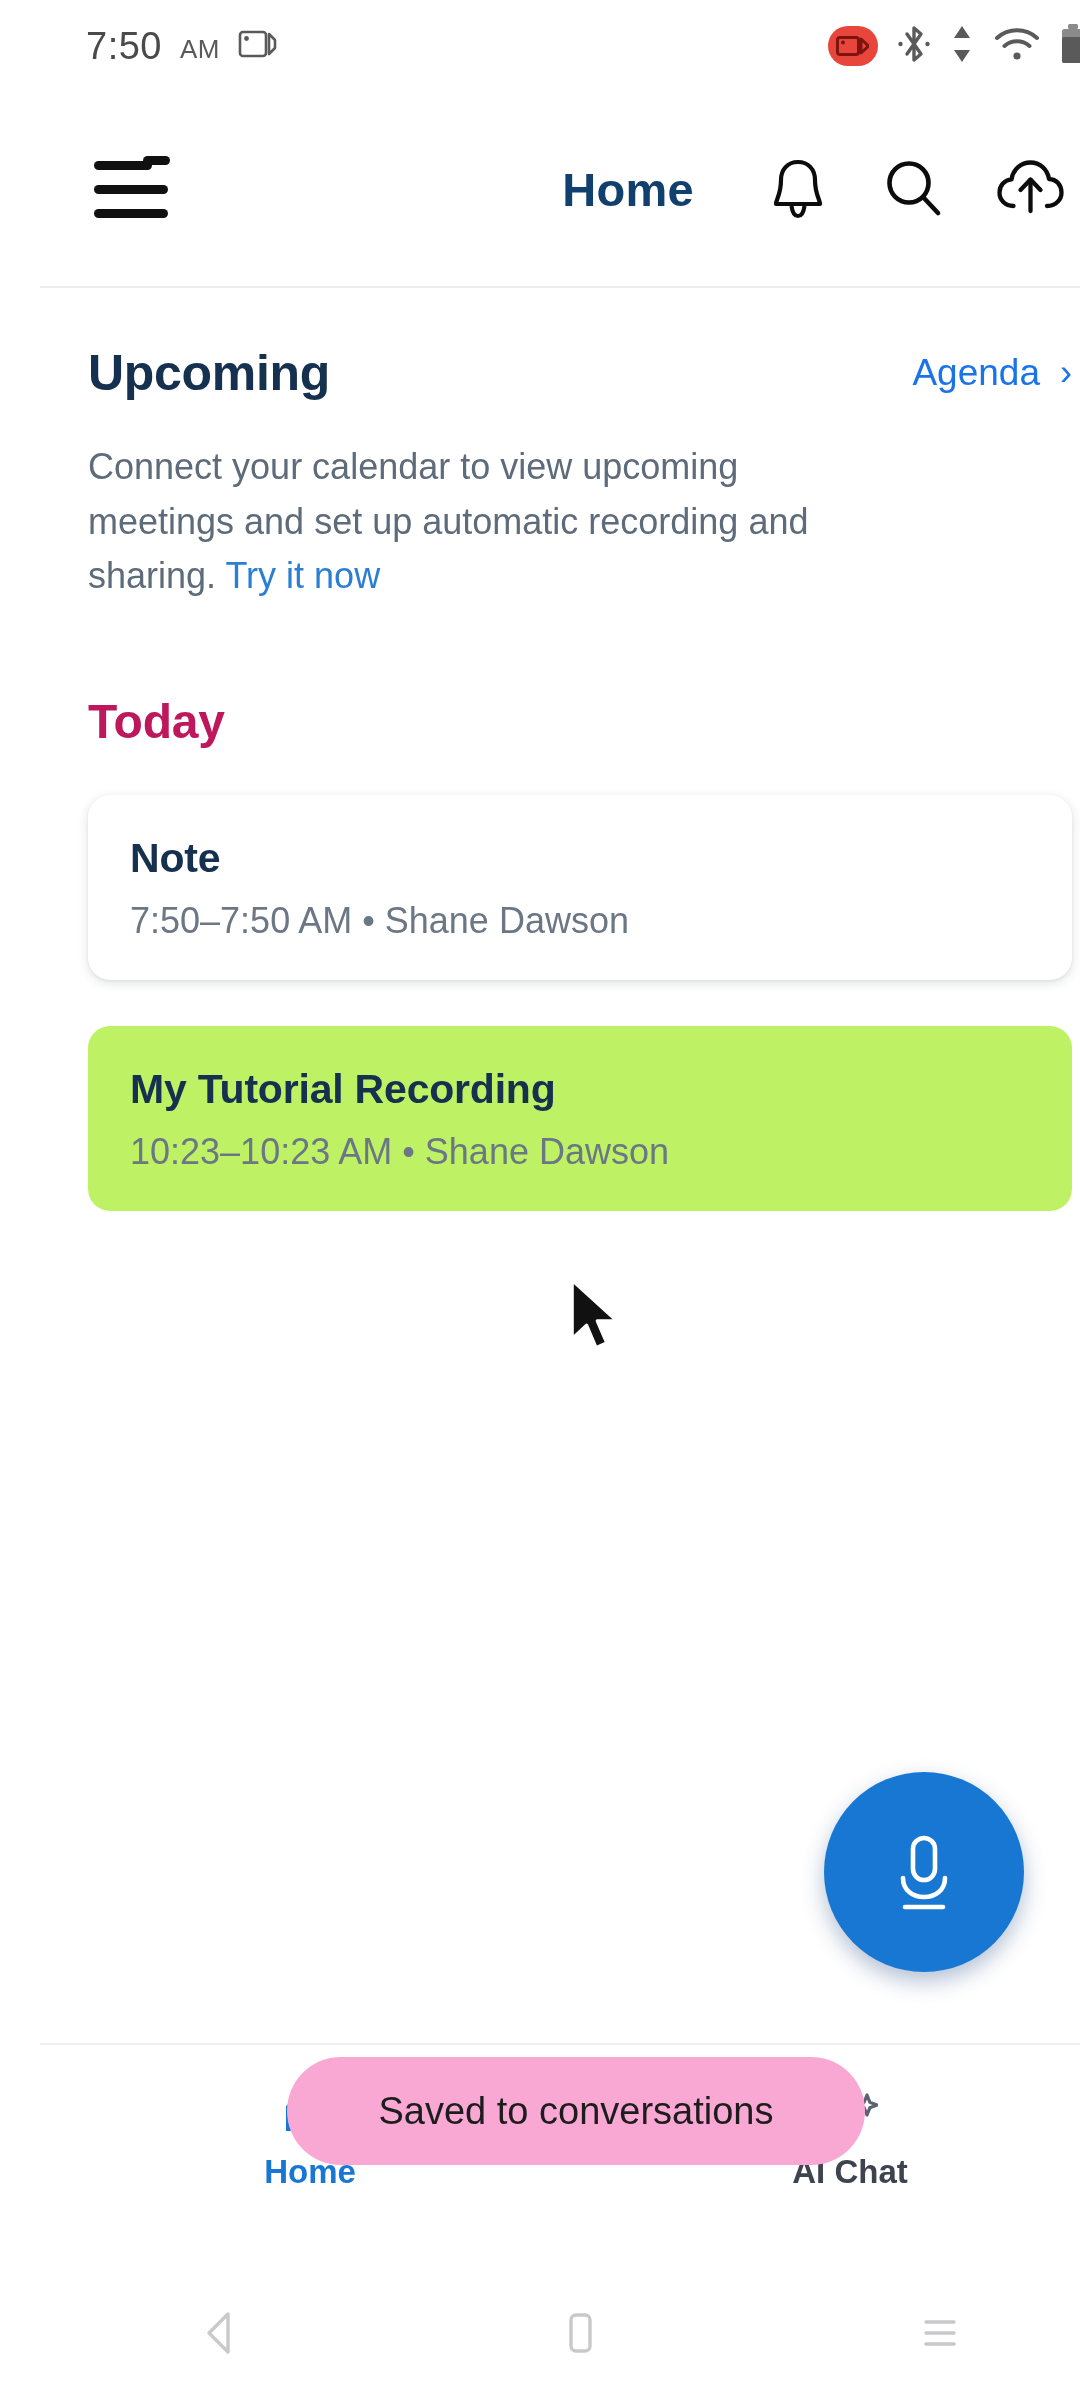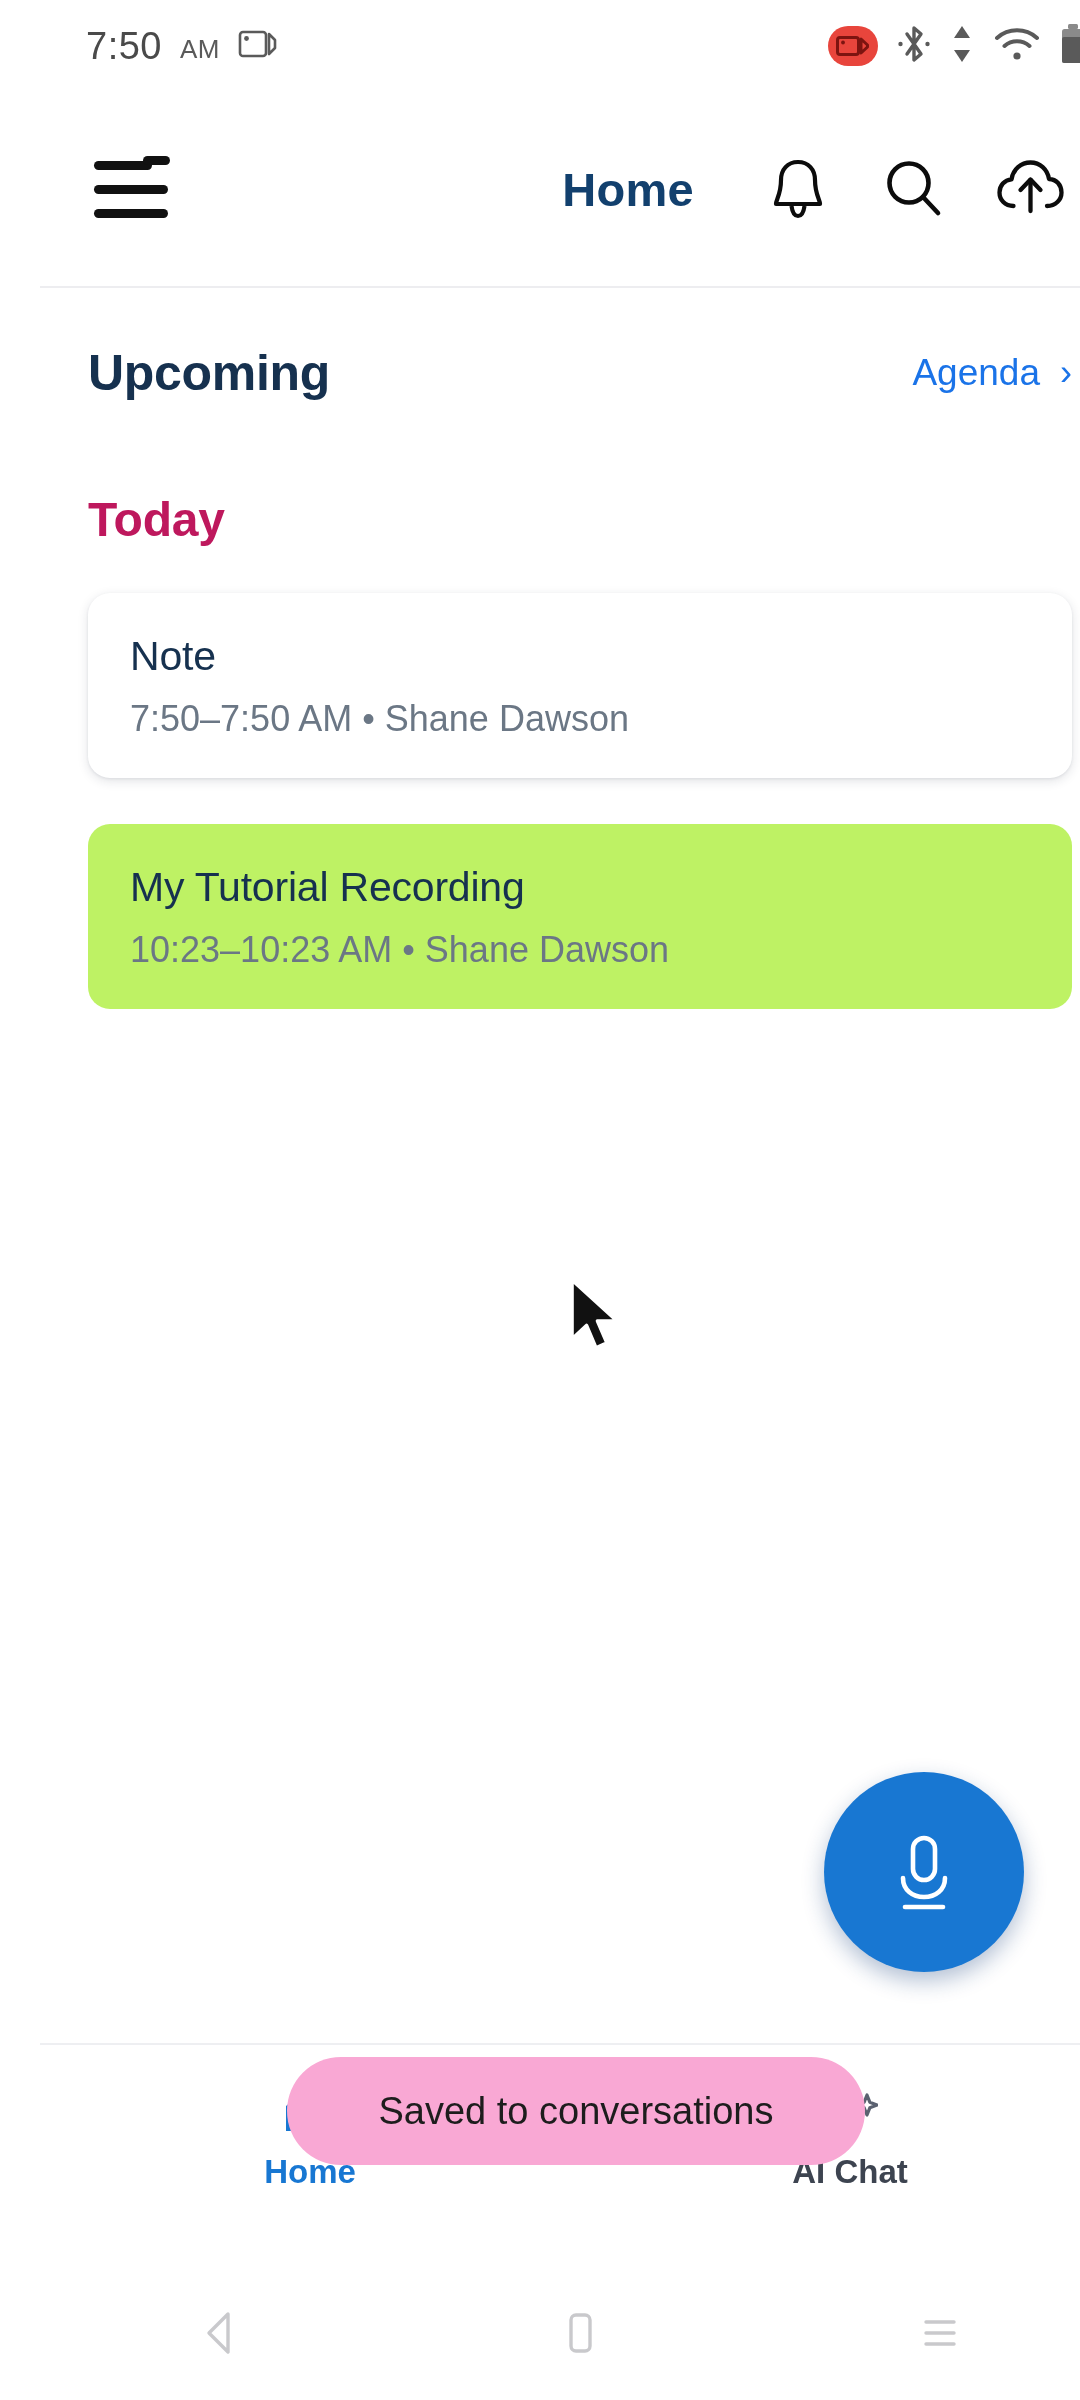--- a/index.html
+++ b/index.html
@@ -56,21 +56,21 @@
 
   .h-section { padding:0 48px; font-size:48px; font-weight:bold; color:#be185d; letter-spacing:-.2px; }
   .s-today { margin-top:90px; }
   .s-wed   { margin-top:92px; }
 
   .card {
     margin:46px 48px 0 48px; border-radius:22px; padding:40px 42px 38px 42px;
   }
   .card-white { background:#fff; box-shadow:0 3px 11px rgba(28,40,64,.13), 0 1px 3px rgba(28,40,64,.08); }
   .card-gray  { background:#bef264; }
-  .card-title { font-size:41px; font-weight:normal; color:#16314f; letter-spacing:-.2px; }
+  .card-title { font-size:41px; font-weight:bold; color:#16314f; letter-spacing:-.2px; }
   .card-sub   { margin-top:18px; font-size:36px; color:#6b7785; }
 
   
   .fab {
     position:absolute; left:784px; top:1772px; width:200px; height:200px;
     border-radius:50%; background:#1877d2;
     display:flex; align-items:center; justify-content:center;
     box-shadow:0 9px 22px rgba(20,60,120,.32);
   }
 
@@ -196,20 +196,23 @@
   <div class="content">
 
     <div class="row-head">
       <span class="h-upcoming">Upcoming</span>
       <span class="agenda-link">
         <span>Agenda</span>
         <span class="agenda-chev">›</span>
       </span>
     </div>
 
+    <p class="desc">
+      <span>Connect your calendar to view upcoming meetings and set up automatic recording and sharing. </span><a href="#">Try it now</a>
+    </p>
 
     <div class="h-section s-today">Today</div>
     <div class="card card-white">
       <div class="card-title">Note</div>
       <div class="card-sub">7:50–7:50 AM • Shane Dawson</div>
     </div>
 
     <div class="card card-gray">
       <div class="card-title">My Tutorial Recording</div>
       <div class="card-sub">10:23–10:23 AM • Shane Dawson</div>

